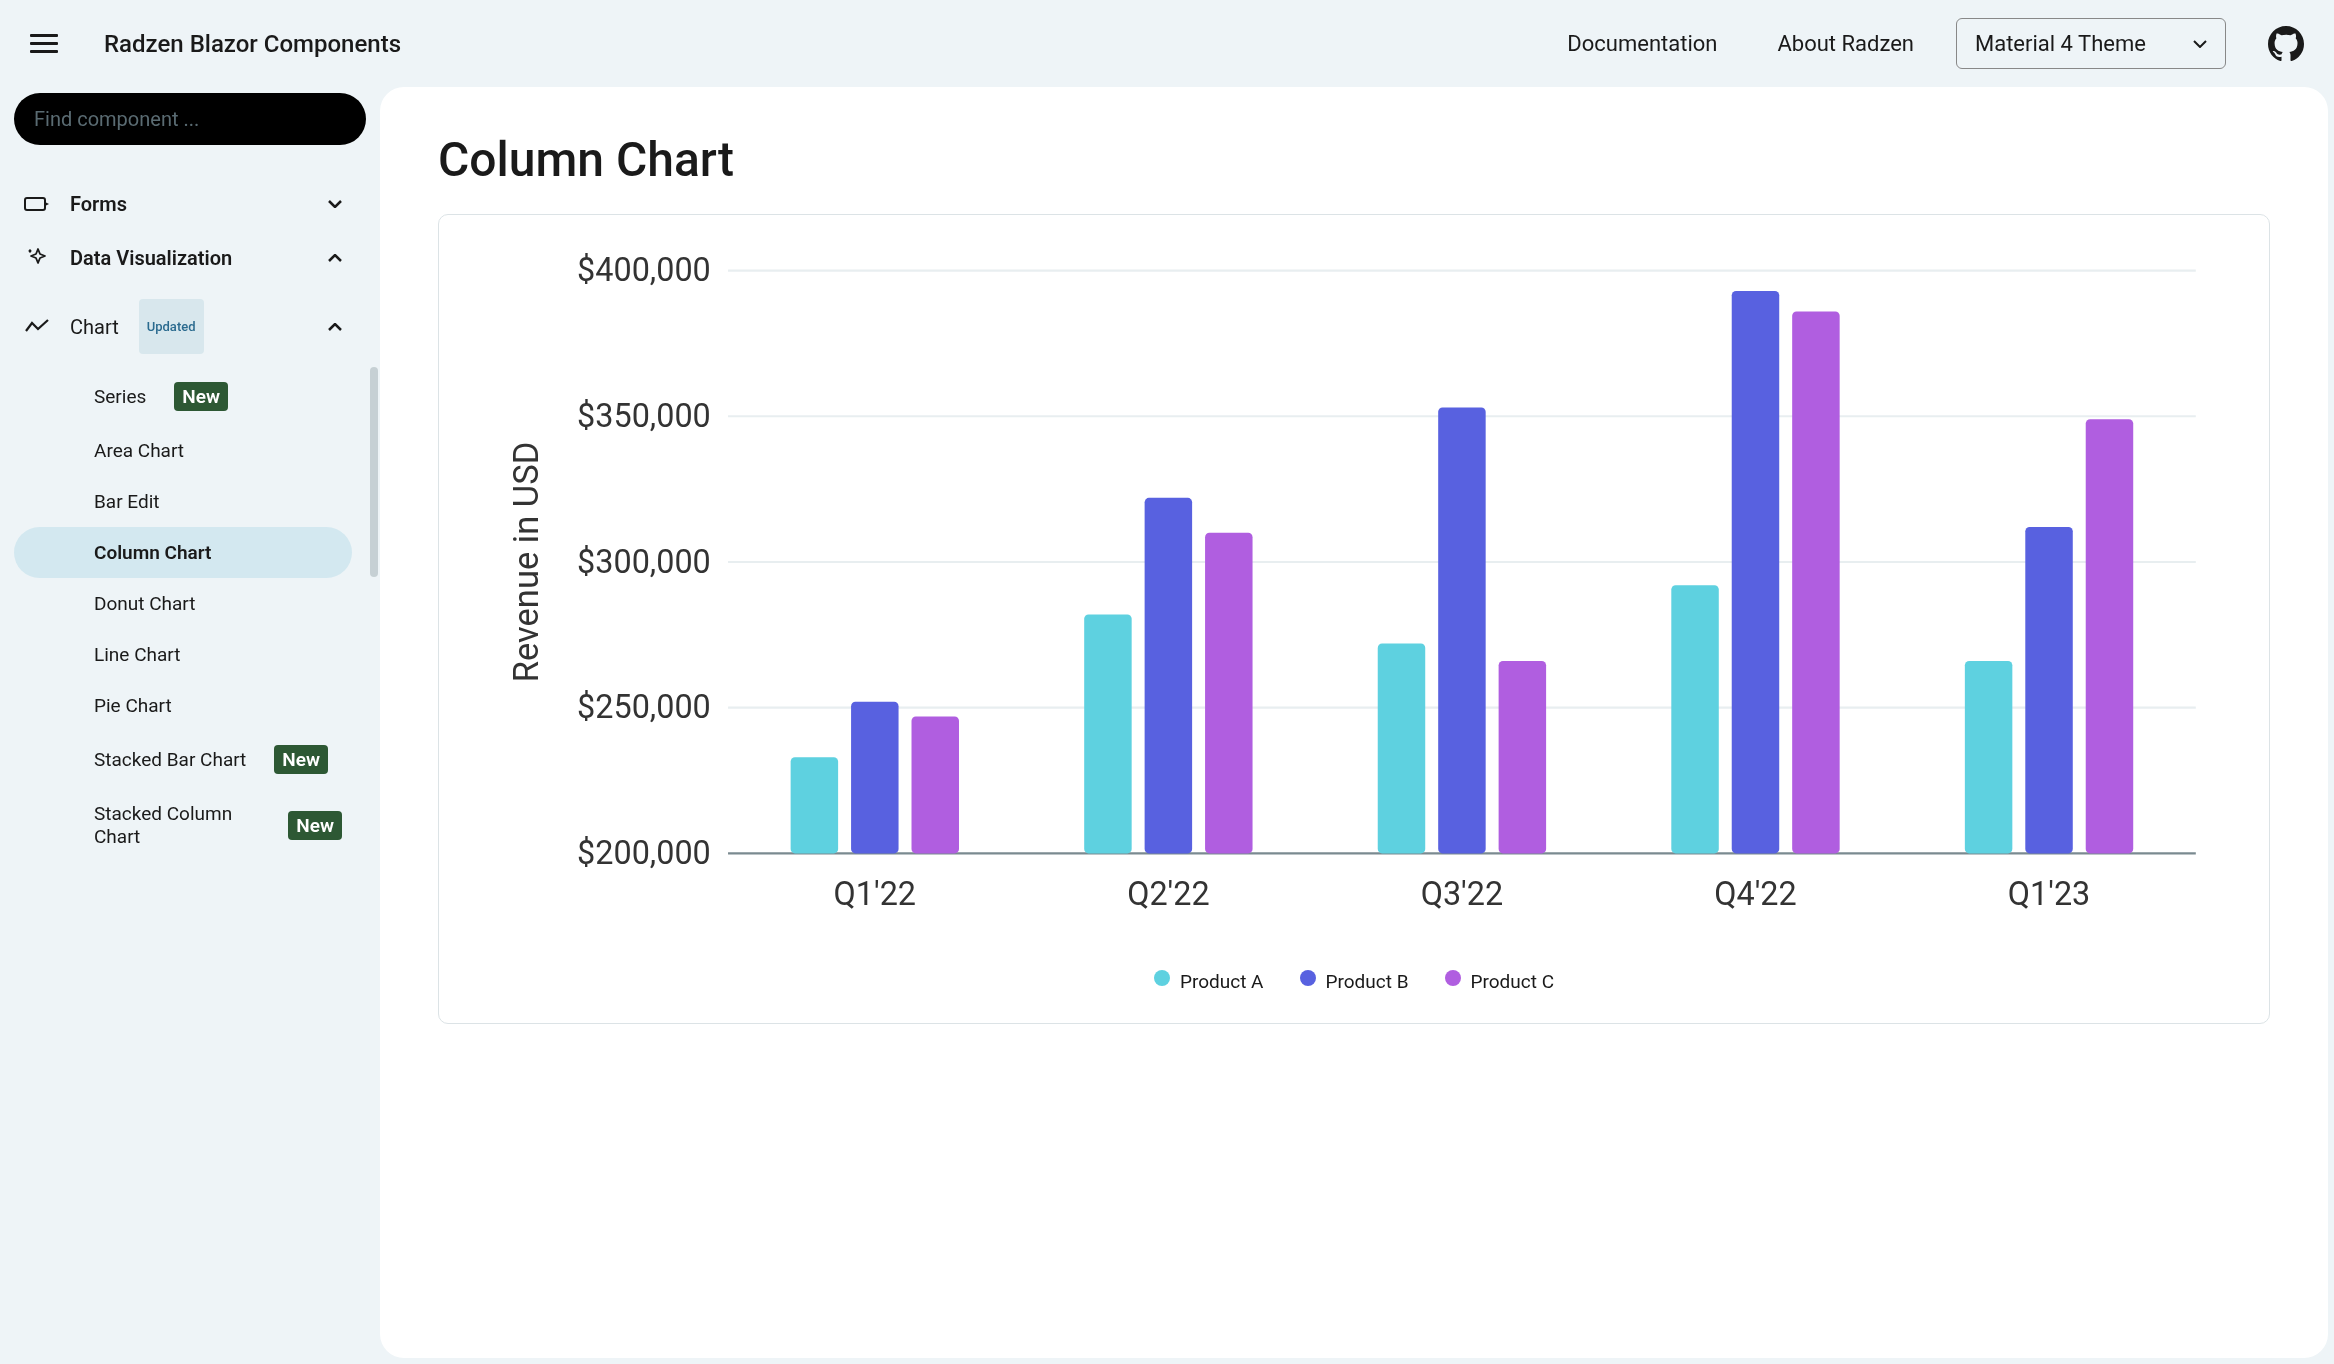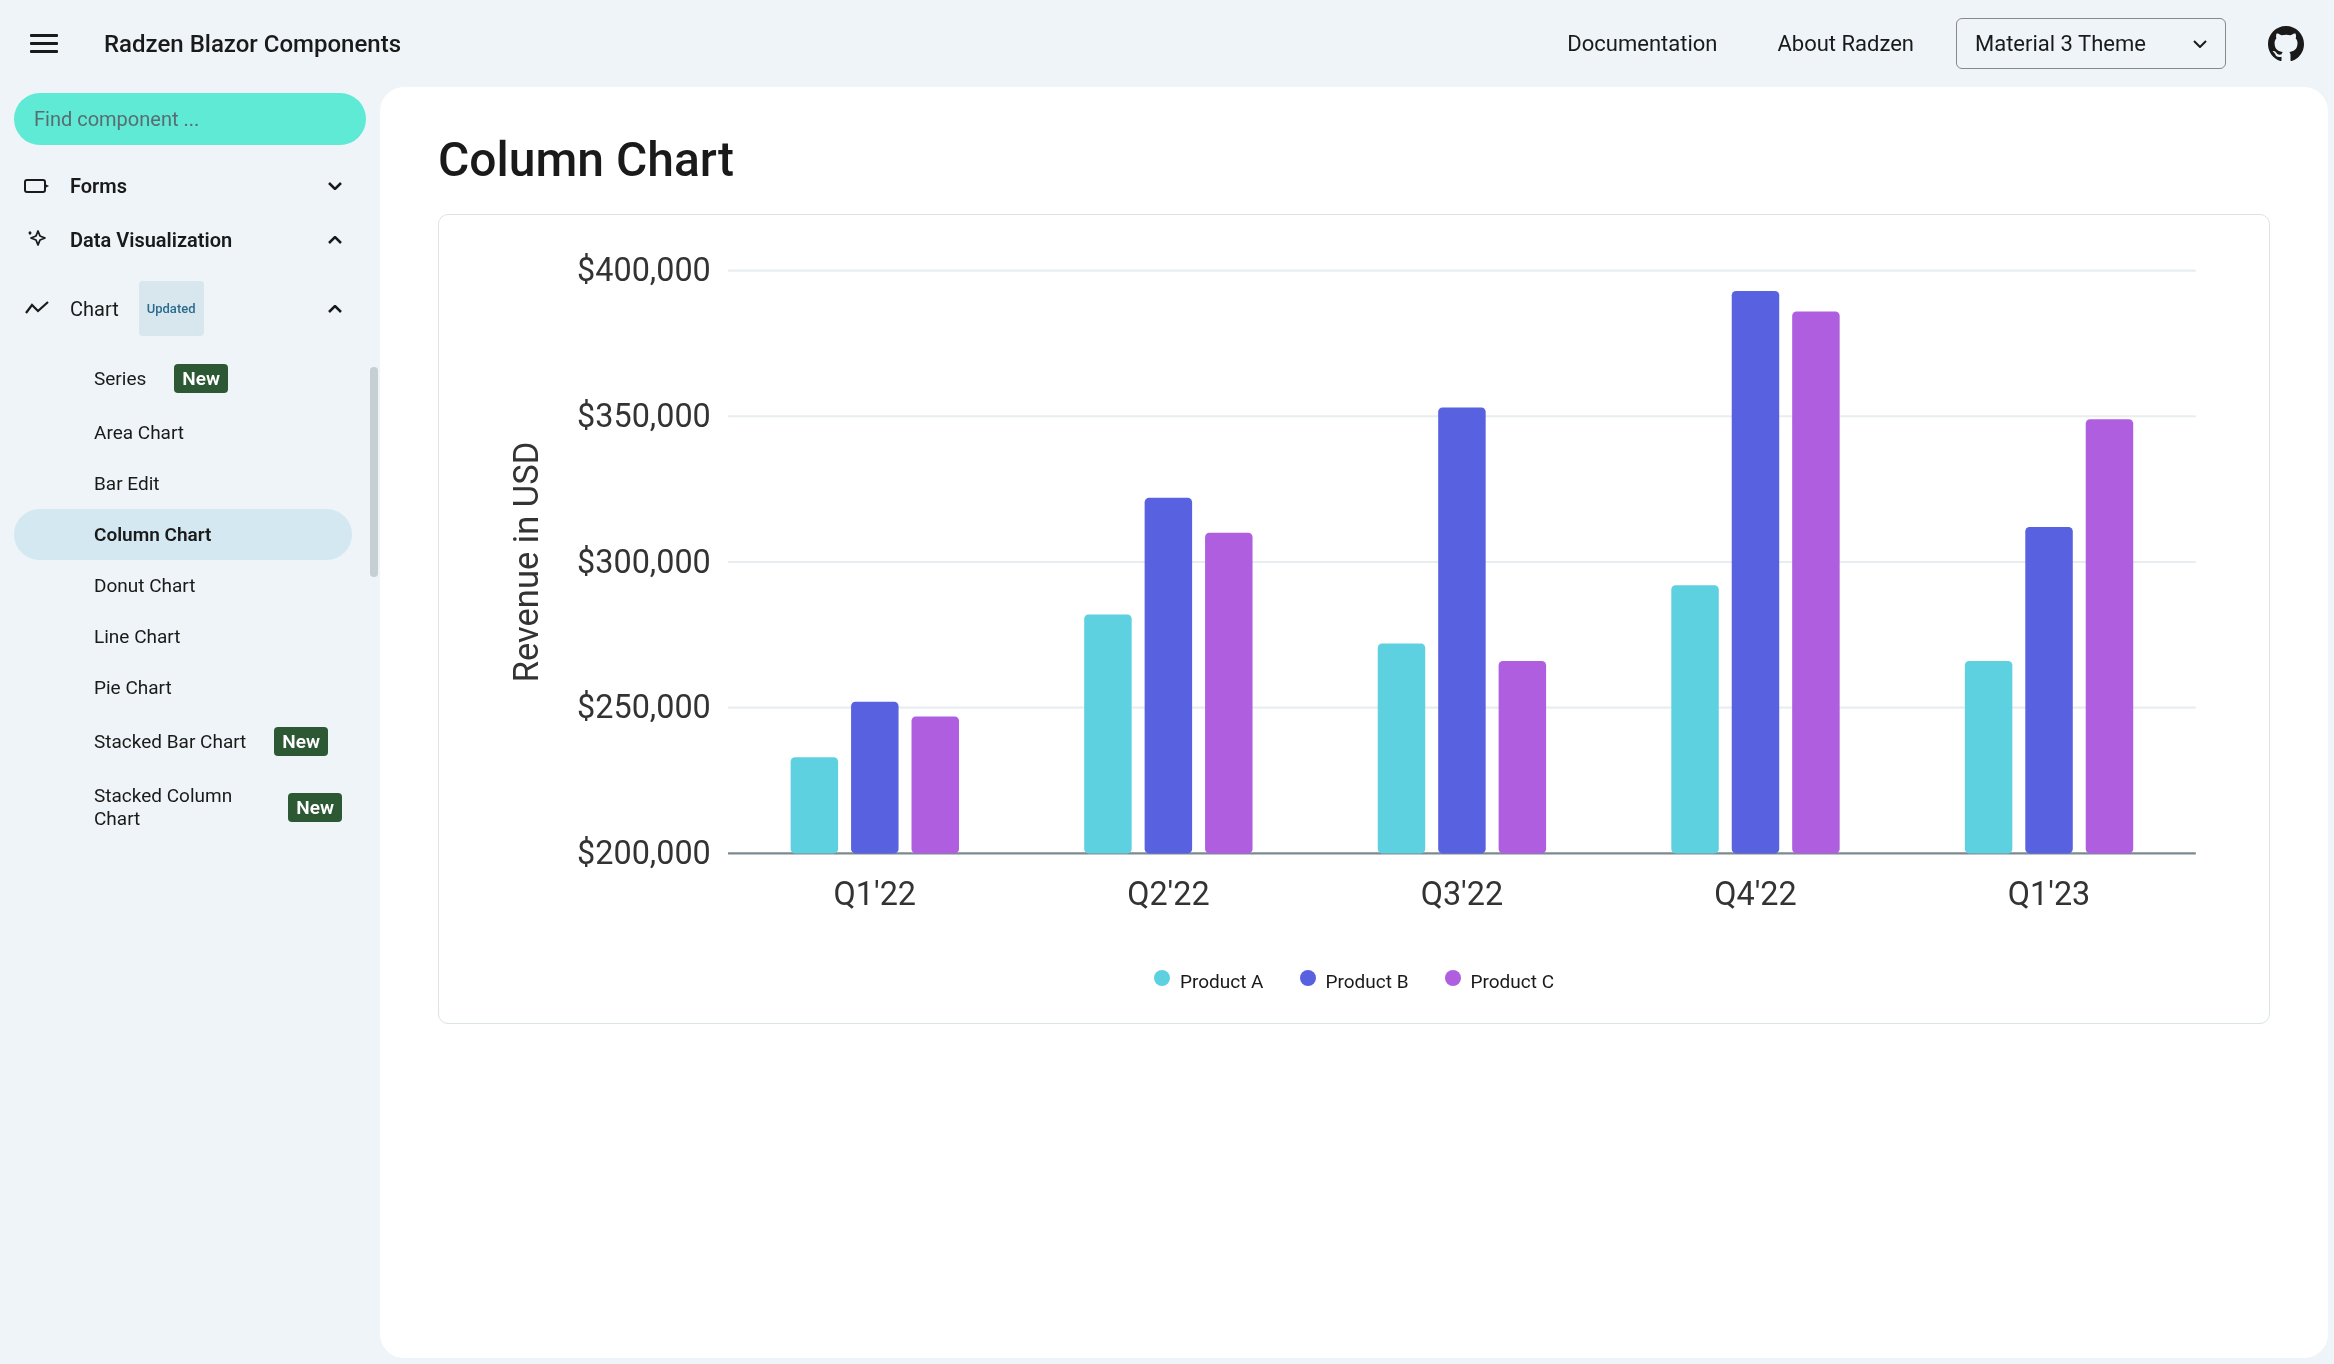--- a/index.html
+++ b/index.html
@@ -38,23 +38,23 @@
 .body-row { flex: 1; display: flex; overflow: hidden; }
 
 
 .sidebar {
   width: 380px; padding: 6px 14px 20px 14px;
   display: flex; flex-direction: column;
   position: relative;
   overflow: hidden;
 }
 .search-pill {
-  background: #5eead4; border-radius: 999px;
+  background: #000000; border-radius: 999px;
   padding: 14px 20px; font-size: 20px; color: #5a6b72;
-  margin-bottom: 14px;
+  margin-bottom: 32px;
 }
 .nav-scroll { flex: 1; overflow-y: auto; position: relative; padding-right: 14px; }
 .nav-item {
   display: flex; align-items: center; gap: 20px;
   padding: 14px 10px; font-size: 20px; cursor: pointer;
   border-radius: 999px;
 }
 .nav-item.bold { font-weight: 600; }
 .nav-item .label { flex: 1; }
 .nav-item.sub { padding-left: 60px; }
@@ -117,21 +117,21 @@
     <div class="hamburger">
       <span></span>
         <span></span>
         <span></span>
     </div>
     <div class="brand">Radzen Blazor Components</div>
     <div class="header-spacer"></div>
     <div class="header-link">Documentation</div>
     <div class="header-link">About Radzen</div>
     <div class="theme-select">
-      <span>Material 3 Theme</span>
+      <span>Material 4 Theme</span>
       <svg width="14" height="8" viewBox="0 0 14 8">
           <path d="M1 1 L7 7 L13 1" stroke="#1a1a1a" stroke-width="2" fill="none"></path>
         </svg>
     </div>
     <svg class="github-icon" viewBox="0 0 16 16">
       <path fill="#1a1a1a" d="M8 0C3.58 0 0 3.58 0 8c0 3.54 2.29 6.53 5.47 7.59.4.07.55-.17.55-.38 0-.19-.01-.82-.01-1.49-2.01.37-2.53-.49-2.69-.94-.09-.23-.48-.94-.82-1.13-.28-.15-.68-.52-.01-.53.63-.01 1.08.58 1.23.82.72 1.21 1.87.87 2.33.66.07-.52.28-.87.51-1.07-1.78-.2-3.64-.89-3.64-3.95 0-.87.31-1.59.82-2.15-.08-.2-.36-1.02.08-2.12 0 0 .67-.21 2.2.82.64-.18 1.32-.27 2-.27.68 0 1.36.09 2 .27 1.53-1.04 2.2-.82 2.2-.82.44 1.1.16 1.92.08 2.12.51.56.82 1.27.82 2.15 0 3.07-1.87 3.75-3.65 3.95.29.25.54.73.54 1.48 0 1.07-.01 1.93-.01 2.2 0 .21.15.46.55.38A8.01 8.01 0 0016 8c0-4.42-3.58-8-8-8z"></path>
     </svg>
   </div>
 
   <div class="body-row">

